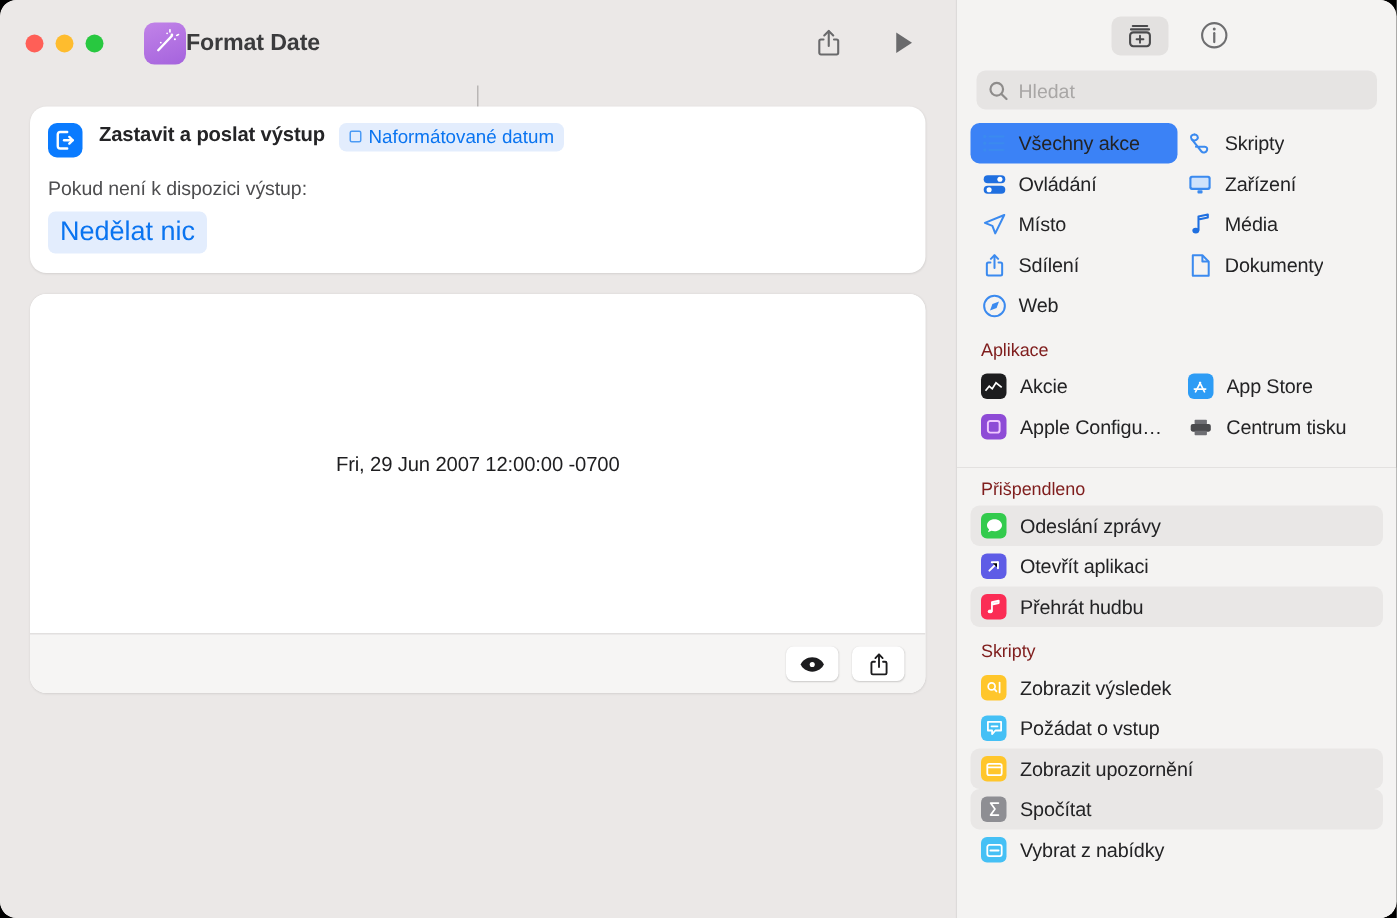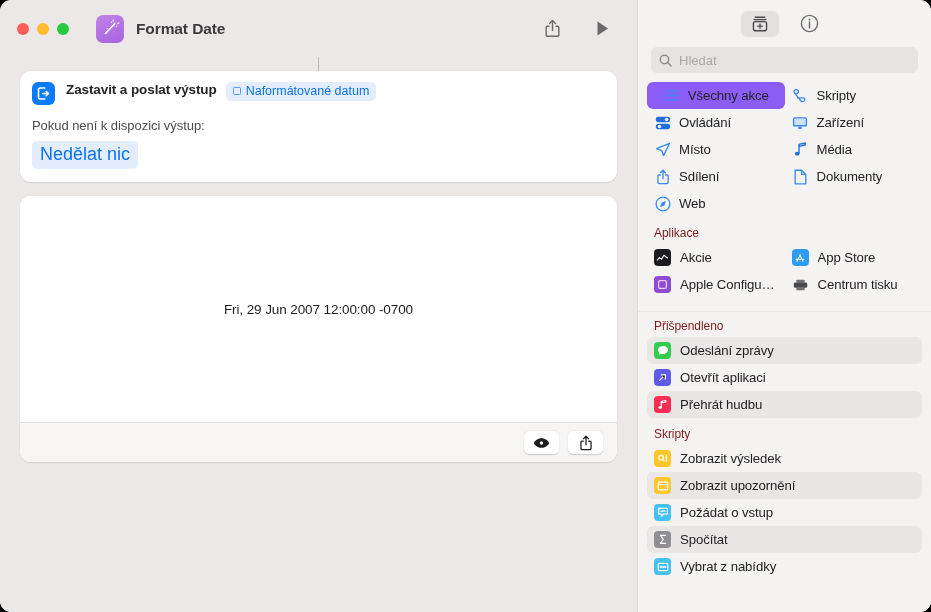--- a/index.html
+++ b/index.html
@@ -41,21 +41,20 @@
   .light.green { background: #28c840; }
 
   .app-icon {
     width: 28px; height: 28px;
     border-radius: 7px;
     background: linear-gradient(160deg,#c183e8,#a563dd);
     margin-left: 27px;
     display: flex; align-items: center; justify-content: center;
   }
   .title-text {
-    margin-left: 12px;
     font-size: 15.5px; font-weight: bold;
     color: #3b3b3d; letter-spacing: -0.1px;
   }
   .title-spacer { flex: 1; }
   .tb-btn {
     width: 30px; height: 26px;
     display: flex; align-items: center; justify-content: center;
     cursor: default;
   }
   .tb-btn.play { margin-left: 20px; margin-right: 2px; }
@@ -226,21 +225,21 @@
   }
   .cat {
     height: 27px;
     display: flex; align-items: center;
     gap: 8px;
     padding: 0 7px;
     border-radius: 6px;
     cursor: default;
     overflow: hidden;
   }
-  .cat.selected { background: #8b5cf6; justify-content: center; }
+  .cat.selected { background: #3b82f6; }
   .cat-label {
     font-size: 13.2px; color: #232325;
     white-space: nowrap; overflow: hidden; text-overflow: ellipsis;
     letter-spacing: -0.1px;
   }
   .cat-ic { width: 17px; flex: 0 0 17px; display: flex; align-items: center; justify-content: center; }
 
   .section-head {
     font-size: 12px; color: #7f1d1d;
     padding: 9px 16px 4px 16px;
@@ -628,40 +627,40 @@
         <span class="lico" style="background:#ffc62b;">
           <svg width="12" height="11" viewBox="0 0 12 11">
             <circle cx="4.1" cy="4.6" r="2.3" fill="none" stroke="#ffffff" stroke-width="1.15"></circle>
             <line x1="5.8" y1="6.3" x2="7.3" y2="7.9" stroke="#ffffff" stroke-width="1.15" stroke-linecap="round"></line>
             <line x1="9.4" y1="2.0" x2="9.4" y2="8.6" stroke="#ffffff" stroke-width="1.15" stroke-linecap="round"></line>
           </svg>
         </span>
         <span class="lname">Zobrazit výsledek</span>
       </div>
 
+      <div class="listrow">
+        <span class="lico" style="background:#45c0f5;">
+          <svg width="12" height="11" viewBox="0 0 12 11">
+            <path d="M1.6 1.3 H10.4 V7.0 H6.6 L4.4 9.4 V7.0 H1.6 Z" fill="none" stroke="#ffffff" stroke-width="1.2" stroke-linejoin="round"></path>
+            <line x1="4.0" y1="4.2" x2="8.0" y2="4.2" stroke="#ffffff" stroke-width="1.2" stroke-linecap="round"></line>
+          </svg>
+        </span>
+        <span class="lname">Požádat o vstup</span>
+      </div>
+
       <div class="listrow alt">
         <span class="lico" style="background:#ffc62b;">
           <svg width="12" height="10" viewBox="0 0 12 10">
             <rect x="1.2" y="1.2" width="9.6" height="7.6" rx="1.3" fill="none" stroke="#ffffff" stroke-width="1.2"></rect>
             <line x1="1.2" y1="3.6" x2="10.8" y2="3.6" stroke="#ffffff" stroke-width="1.2"></line>
           </svg>
         </span>
         <span class="lname">Zobrazit upozornění</span>
       </div>
 
-      <div class="listrow">
-        <span class="lico" style="background:#45c0f5;">
-          <svg width="12" height="11" viewBox="0 0 12 11">
-            <path d="M1.6 1.3 H10.4 V7.0 H6.6 L4.4 9.4 V7.0 H1.6 Z" fill="none" stroke="#ffffff" stroke-width="1.2" stroke-linejoin="round"></path>
-            <line x1="4.0" y1="4.2" x2="8.0" y2="4.2" stroke="#ffffff" stroke-width="1.2" stroke-linecap="round"></line>
-          </svg>
-        </span>
-        <span class="lname">Požádat o vstup</span>
-      </div>
-
       <div class="listrow alt">
         <span class="lico" style="background:#8e8e93;">
           <svg width="10" height="11" viewBox="0 0 10 11">
             <path d="M7.6 1.4 H2.4 L5.3 5.4 L2.4 9.4 H7.6" fill="none" stroke="#ffffff" stroke-width="1.15" stroke-linejoin="round" stroke-linecap="round"></path>
           </svg>
         </span>
         <span class="lname">Spočítat</span>
       </div>
 
       <div class="listrow">

